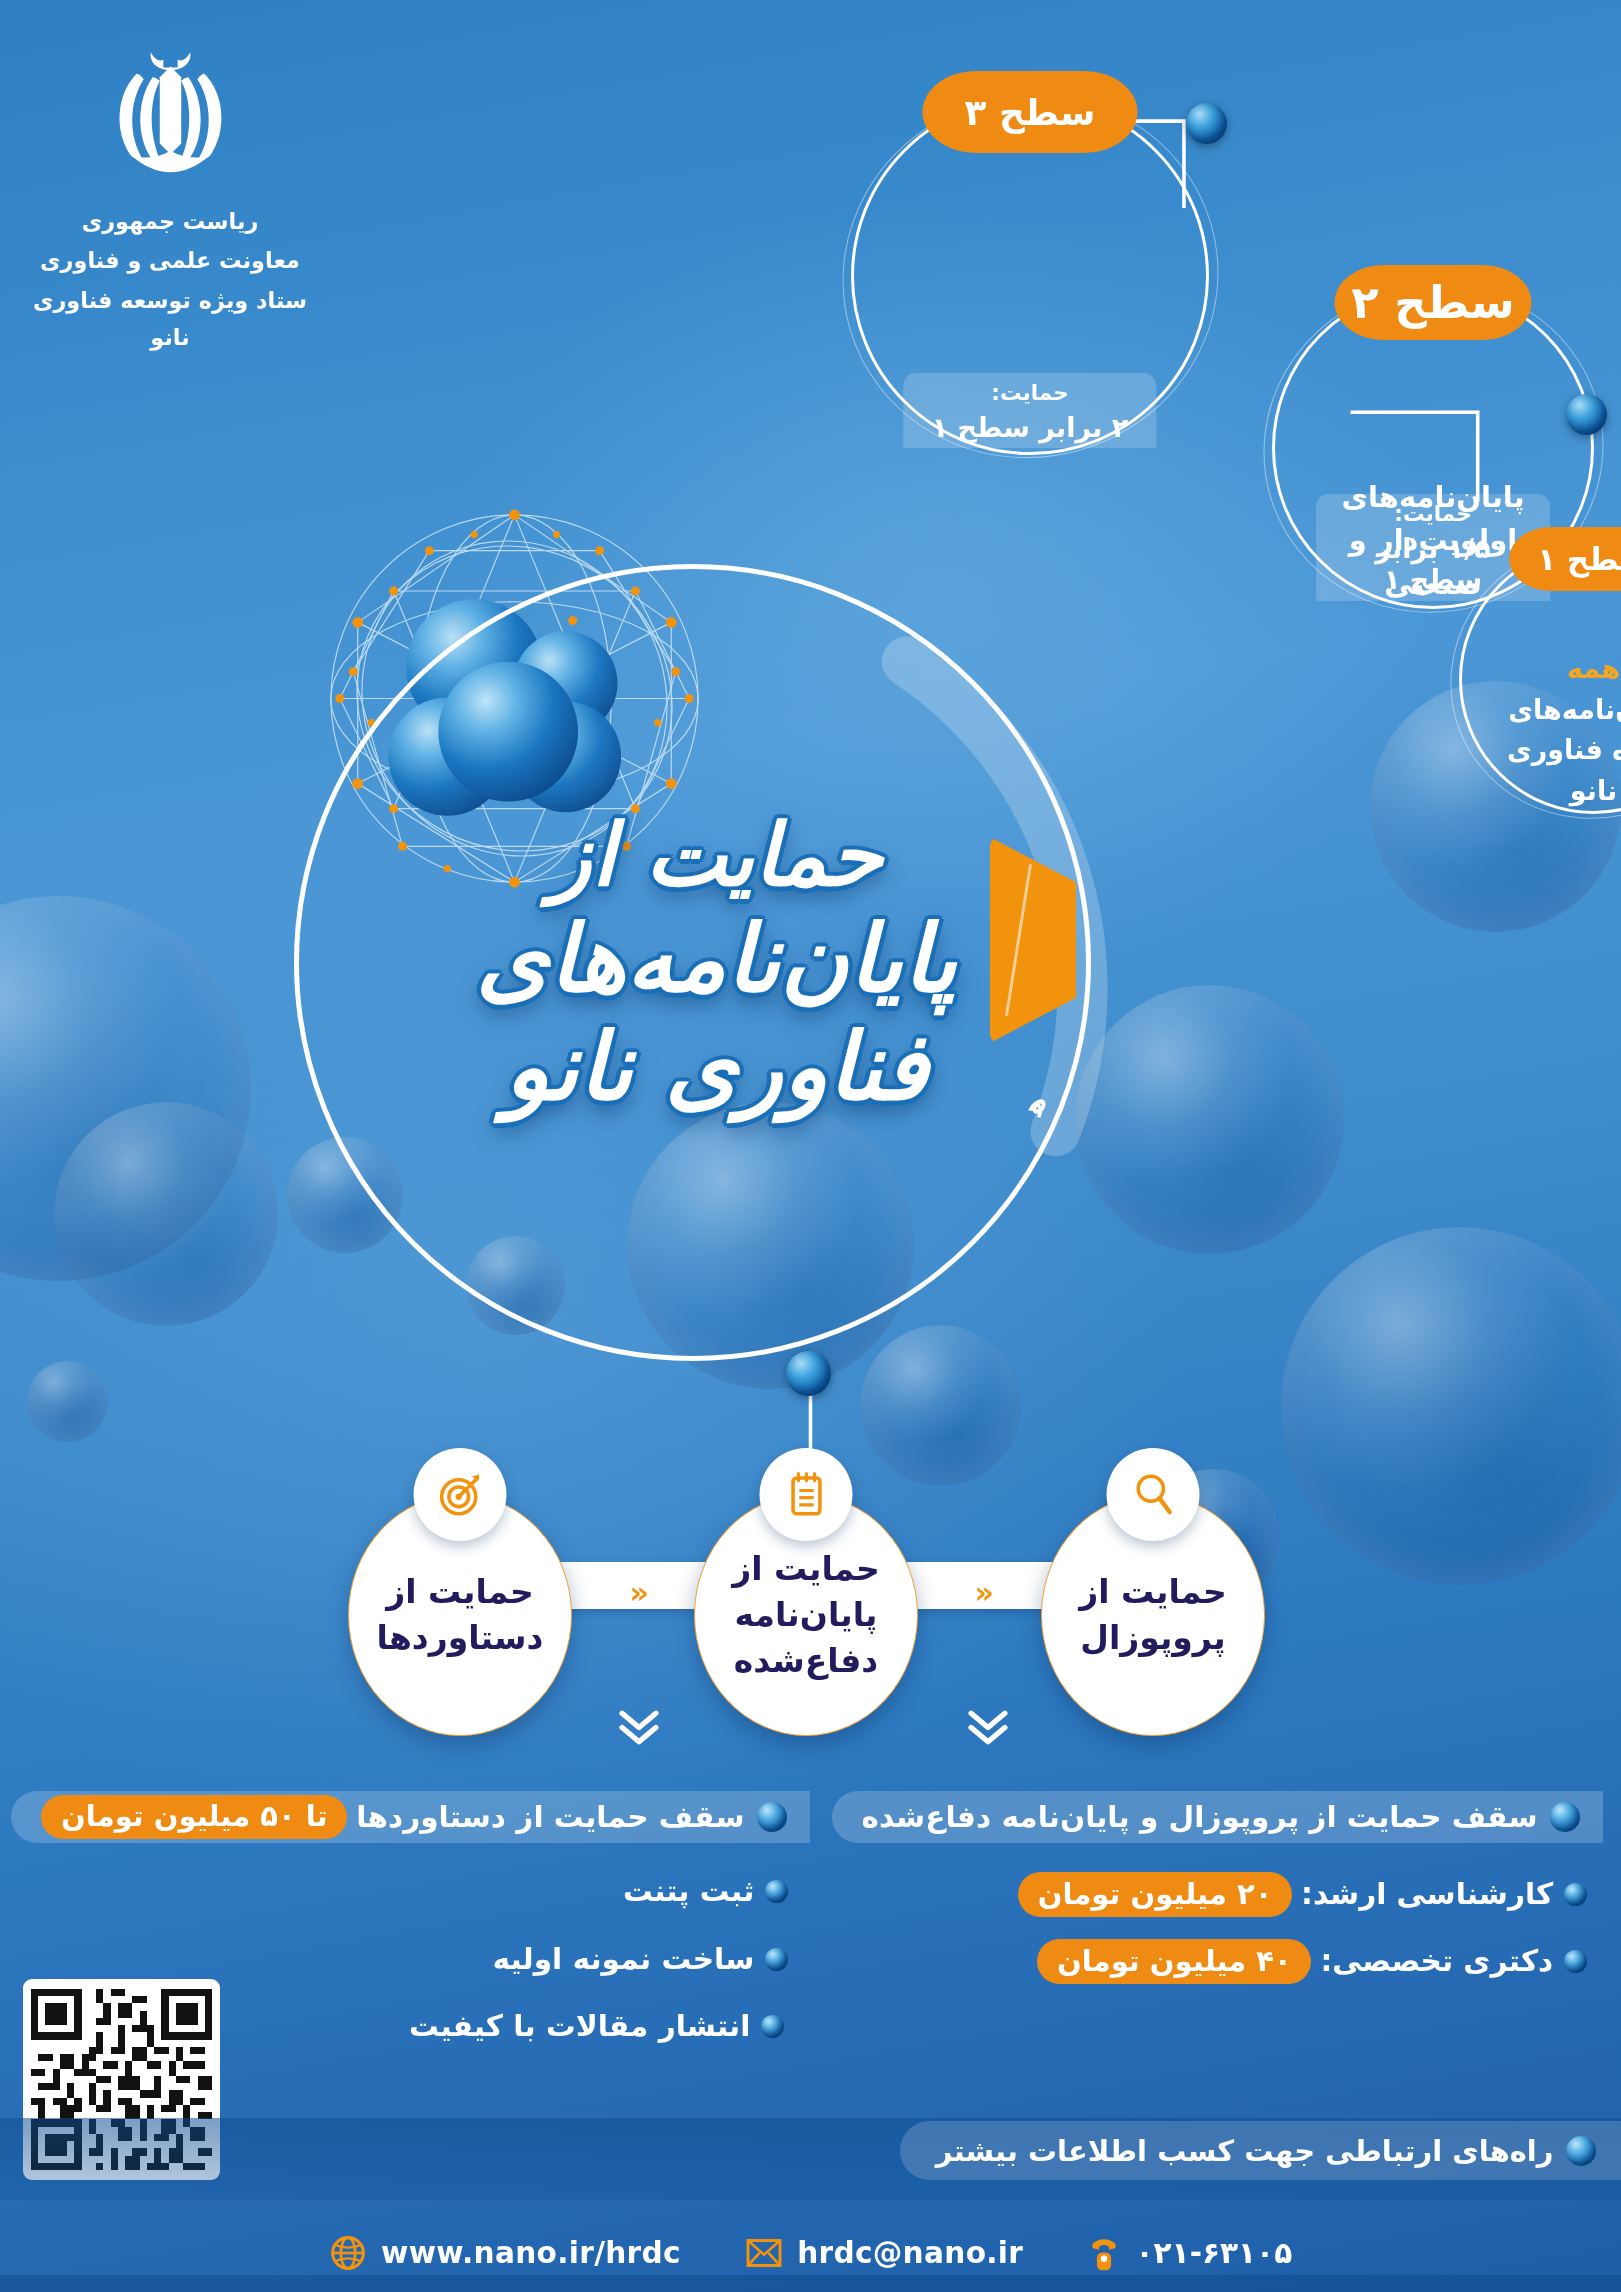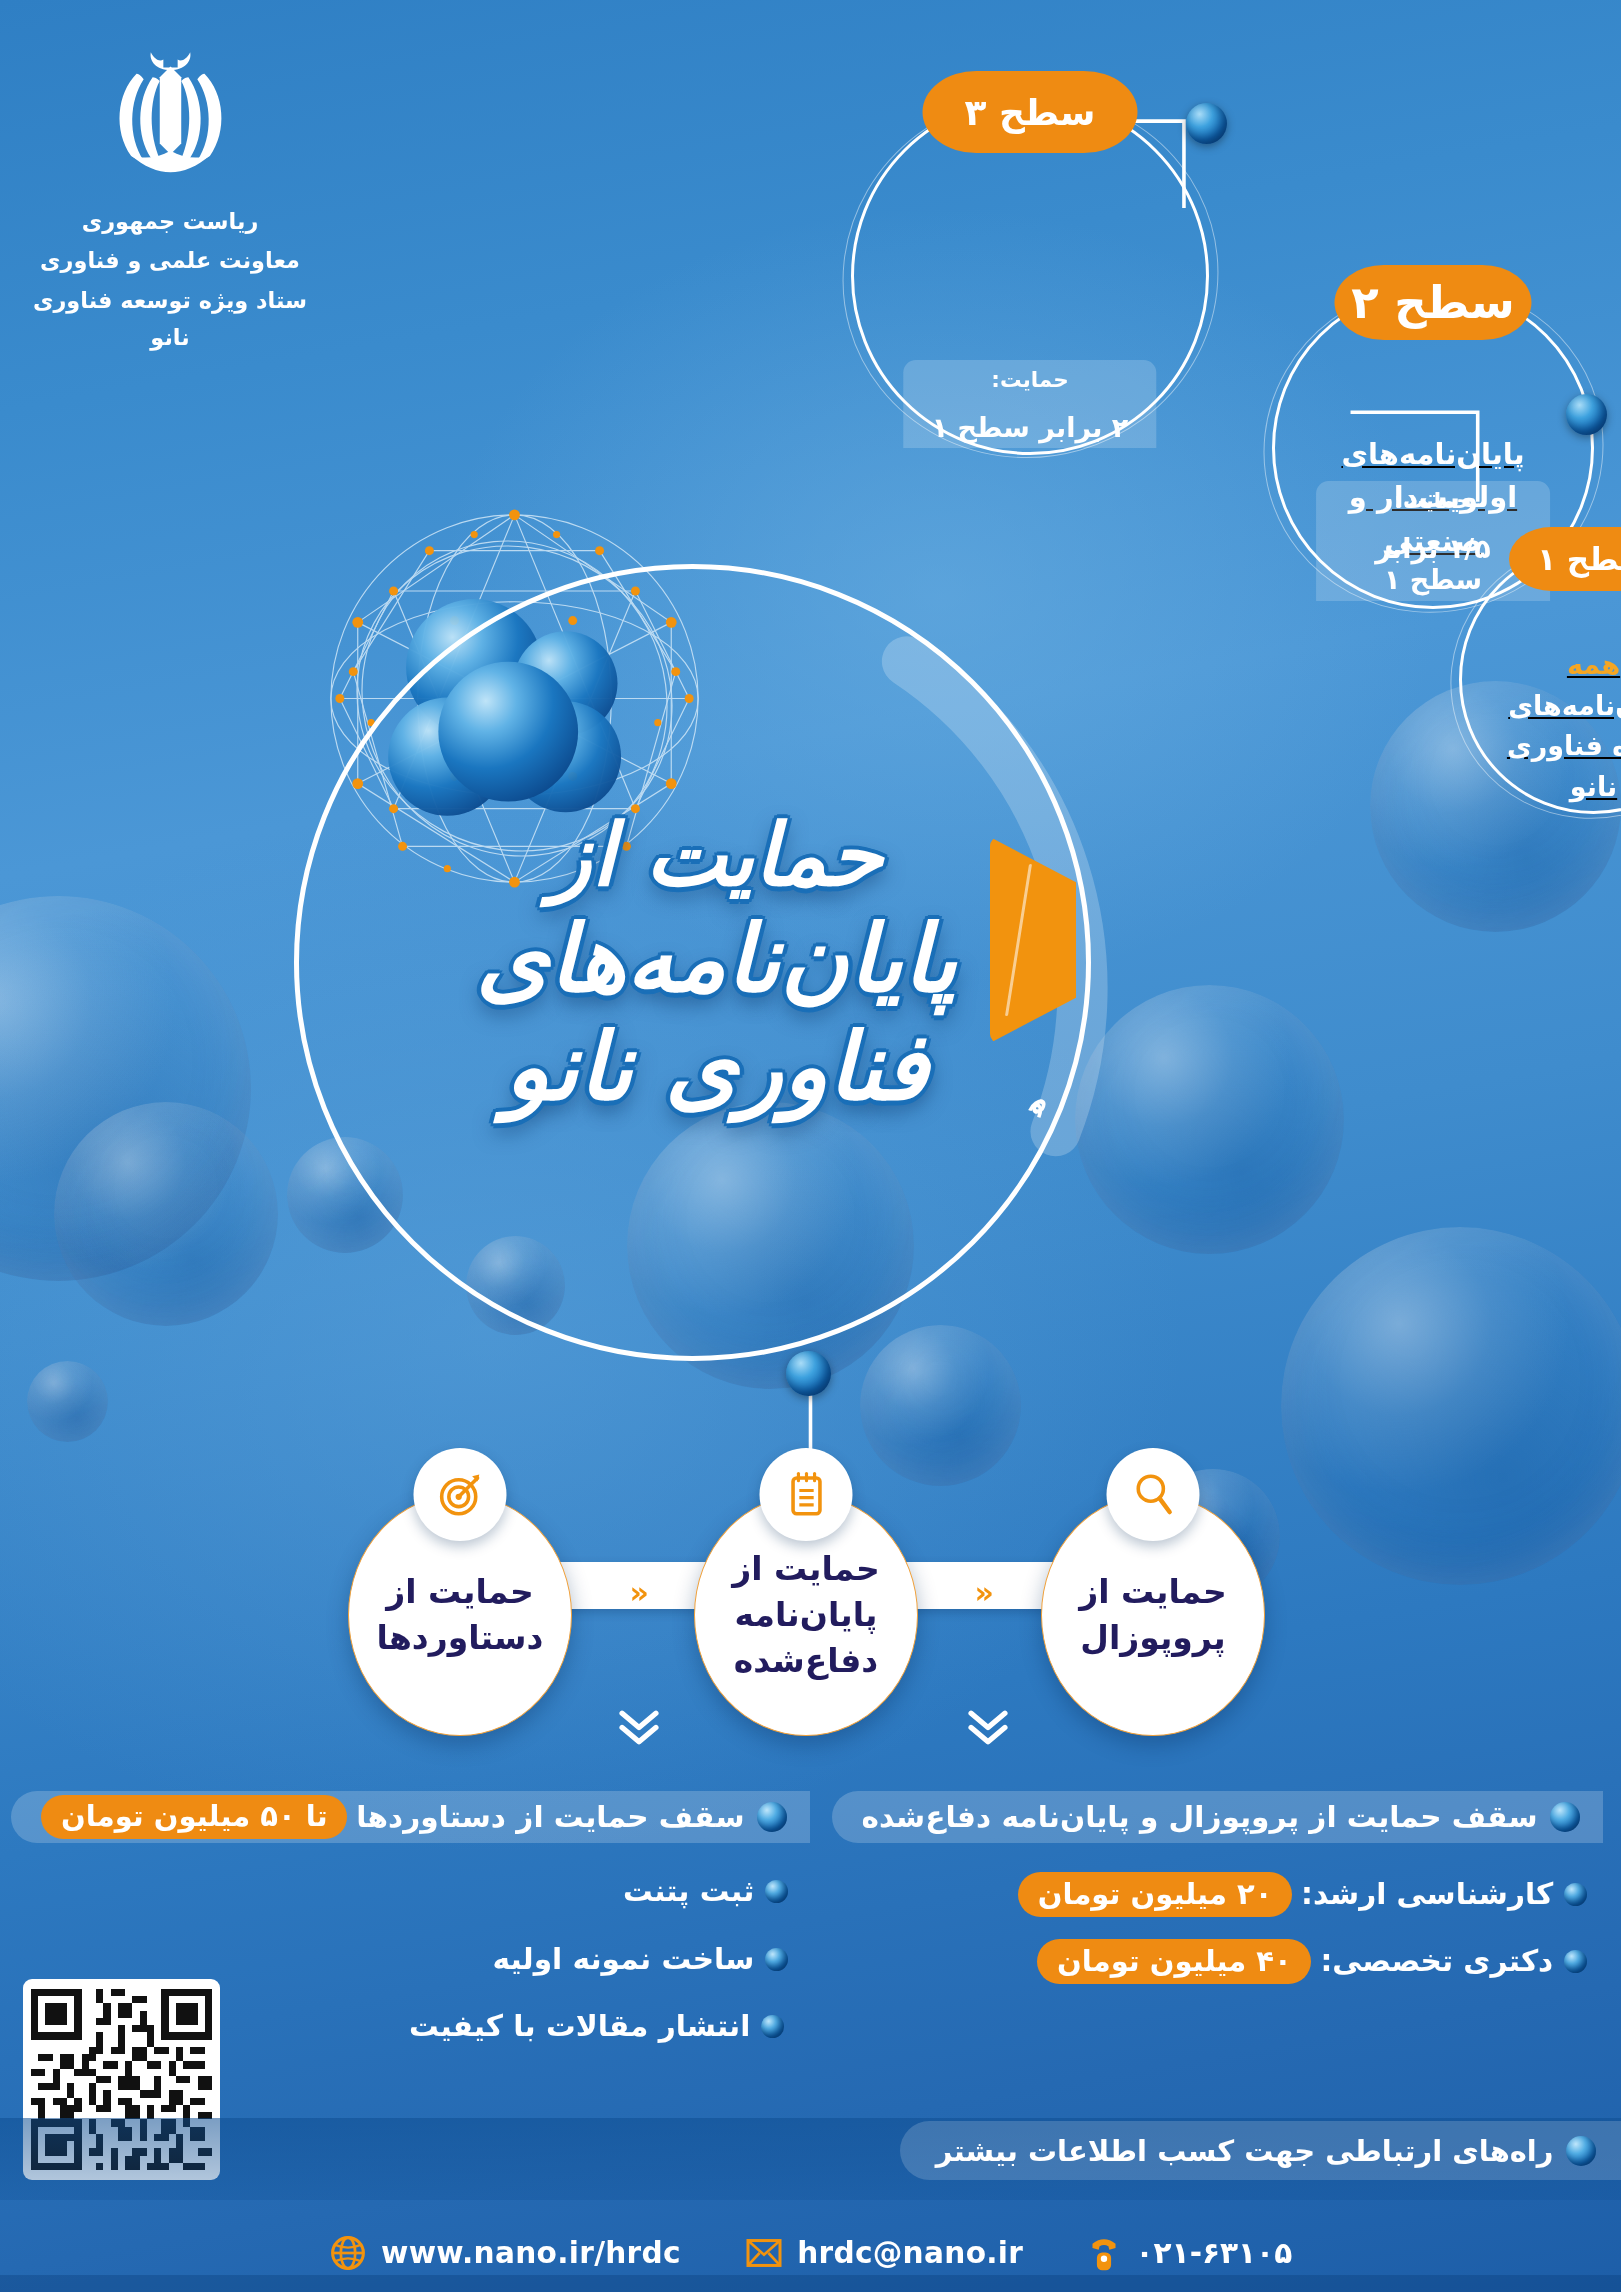--- a/index.html
+++ b/index.html
@@ -41,35 +41,35 @@
   .bub.b11{ left:466px; top:1236px; width:99px; height:99px; }
 
   
   #logo { position: absolute; right: 1303px; top: 38px; width: 296px; text-align: center; }
   #logo .emblem { width: 179px; height: 161px; margin: 0 auto; display:block; }
   #logo .ltxt { color:#fff; font-size: 22.4px; line-height: 1.62; font-weight: 600;
                 margin-top: 3.6px; text-align:center; letter-spacing: 0.4px; }
 
   
   .lvl { position: absolute; border: 3.6px solid #ffffff; border-radius: 50%;
-         display:flex; flex-direction:column; align-items:center; justify-content:center;text-decoration:underline; }
+         display:flex; flex-direction:column; align-items:center; justify-content:flex-end; }
   .lvl .badge {
     position:absolute; background:#ef8b12; color:#fff; font-weight:700;
     display:flex; align-items:center; justify-content:center;
     border-radius: 50% / 100%; box-shadow: none;
   }
   .lvl .body { color:#fff; text-align:center; font-weight:700; width:86%; }
   .lvl .sup {
     position:absolute; left:50%; transform:translateX(-50%);
     background: rgba(255,255,255,0.18);
     border-radius: 12.5px 12.5px 0 0; color:#fff; text-align:center;
     padding: 7.2px 23px 5.4px;
   }
   .lvl .sup .k { font-size: 21.5px; font-weight:700; display:block; }
-  .lvl .sup .v { font-size: 27px; font-weight:700; display:block; margin-top:20px; }
+  .lvl .sup .v { font-size: 27px; font-weight:700; display:block; margin-top:7px; }
   .lvl .halo { position:absolute; inset:-12.5px; border:1.3px solid rgba(255,255,255,0.45);
                border-radius:50%; transform: rotate(-16deg) scaleY(.96); }
 
   #lvl3 { right: 412px; top: 97px; width: 358px; height: 358px; }
   #lvl3 .badge { top:-29px; left:50%; transform:translateX(-50%); width: 215px; height: 82px; font-size: 36px; }
   #lvl3 .body { margin-top: 116px; font-size: 29.6px; line-height: 1.52; }
   #lvl3 .sup  { bottom: 3.6px; width: 72%; }
   #lvl2 { right: 27px; top: 287px; width: 322px; height: 322px; }
   #lvl2 .badge{ top:-25px; left:50%; transform:translateX(-50%); width: 197px; height: 75px; font-size: 45px; }
   #lvl2 .body { margin-top: 100px; font-size: 29px; line-height: 1.5; }

